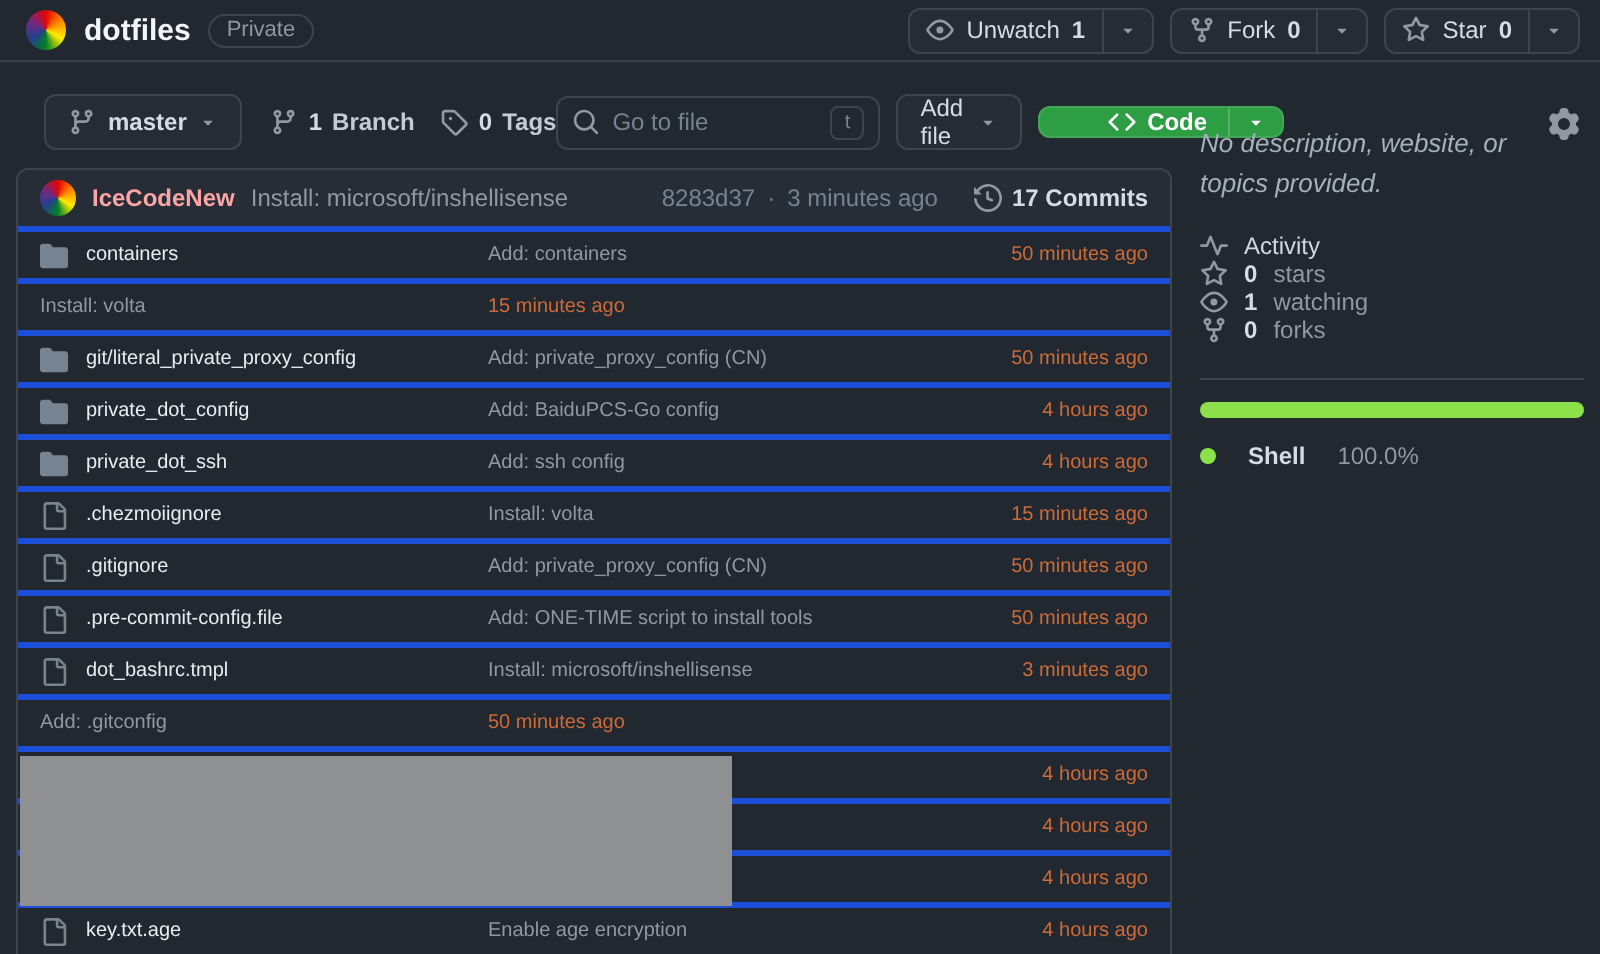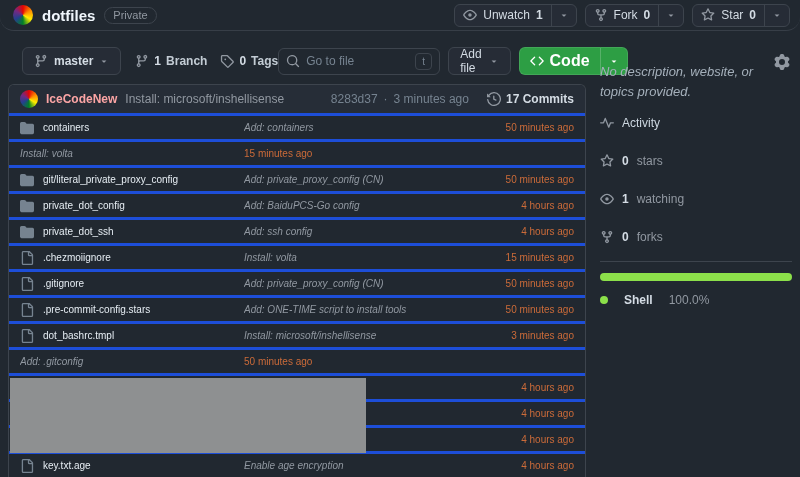--- a/index.html
+++ b/index.html
@@ -7,21 +7,21 @@
   body {
     background: #212830;
     color: #e6edf3;
     font-family: "Liberation Sans", "DejaVu Sans", sans-serif;
     font-size: 13px;
     position: relative;
   }
   svg { display: block; }
 
   
-  .repo-header { display: flex; align-items: center; height: 31px; padding: 0 10px 0 13px; border-bottom: 1px solid #373e47; border-radius: 14px; }
+  .repo-header { display: flex; align-items: center; height: 31px; padding: 0 10px 0 13px; border-bottom: 1px solid #373e47; }
   .avatar { width: 20px; height: 20px; border-radius: 50%; flex: none;
     background: conic-gradient(#e40303,#ff8c00,#ffed00,#008026,#24408e,#732982,#e40303); }
   .repo-title { font-size: 15px; font-weight: bold; margin-left: 9px; color: #f0f6fc; }
   .visibility-badge { margin-left: 9px; border: 1px solid #3d444d; border-radius: 999px;
     color: #9198a1; font-size: 11px; padding: 1px 8px 2px; }
   .hdr-spacer { flex: 1; }
   .hdr-actions { display: flex; gap: 8px; }
   .hdr-btn { display: flex; align-items: center; height: 23px; background: #262c36;
     border: 1px solid #3d444d; border-radius: 6px; font-size: 12px; color: #d4dce4; cursor: pointer; }
   .hdr-btn-main { display: flex; align-items: center; gap: 6px; padding: 0 8px; height: 100%; }
@@ -48,52 +48,52 @@
   .search-box { width: 162px; height: 27px; border: 1px solid #3d444d; border-radius: 6px;
     display: flex; align-items: center; gap: 6px; padding: 0 7px; color: #768390; }
   .search-box input { flex: 1; min-width: 0; background: transparent; border: 0; outline: none;
     color: #adbac7; font-size: 12px; font-family: inherit; }
   .search-box input::placeholder { color: #768390; }
   .key-hint { border: 1px solid #3d444d; border-radius: 4px; min-width: 17px; height: 17px;
     line-height: 15px; text-align: center; font-size: 10px; color: #768390; }
   .add-file-btn { display: flex; align-items: center; gap: 7px; height: 28px; padding: 0 11px;
     margin-left: 8px; background: #262c36; border: 1px solid #3d444d; border-radius: 6px;
     font-size: 12px; color: #d4dce4; cursor: pointer; }
-  .code-btn { display: flex; align-items: center; height: 28px; margin-left: 8px;
+  .code-btn { display: flex; align-items: center; height: 16px; margin-left: 8px;
     background: #2d9e44; border: 1px solid rgba(255,255,255,0.1); border-radius: 6px;
-    font-size: 16px; font-weight: bold; color: #ffffff; cursor: pointer; }
+    font-size: 12px; font-weight: bold; color: #ffffff; cursor: pointer; padding-left: 24px; }
   .code-btn-main { display: flex; align-items: center; gap: 6px; padding: 0 10px; height: 100%; }
   .code-btn-caret { display: flex; align-items: center; padding: 0 8px; height: 100%; border-left: 1px solid rgba(255,255,255,0.2); }
 
   
   .files-box { margin-top: 9px; border: 1px solid #3d444d; border-bottom: 0; border-radius: 6px 6px 0 0; overflow: hidden; }
   .commit-bar { display: flex; align-items: center; height: 28px; padding: 0 11px; gap: 8px;
     background: #262d37; font-size: 12px; }
   .commit-bar .avatar { width: 18px; height: 18px; }
   .commit-author { font-weight: bold; color: #fca5a5; cursor: pointer; }
   .commit-msg { color: #9198a1; cursor: pointer; }
   .commit-right { margin-left: auto; display: flex; align-items: center; gap: 6px; color: #768390; }
   .commit-hash { cursor: pointer; }
   .commits-link { display: flex; align-items: center; gap: 5px; margin-left: 12px;
     color: #d4dce4; font-weight: bold; cursor: pointer; }
   .row { display: grid; grid-template-columns: 224px 1fr auto; align-items: center;
     height: 26px; padding: 0 11px; border-top: 3px solid #1d4ed8; font-size: 10px; cursor: pointer; }
   .row-namecell { display: flex; align-items: center; gap: 9px; overflow: hidden; }
   .row-name { color: #e6edf3; white-space: nowrap; overflow: hidden; text-overflow: ellipsis; }
-  .row-msg { color: #9198a1; white-space: nowrap; overflow: hidden; text-overflow: ellipsis; padding-right: 24px; font-style: italic; }
+  .row-msg { color: #9198a1; white-space: nowrap; overflow: hidden; text-overflow: ellipsis; padding-right: 24px; }
   .row-time { color: #cc6b39; white-space: nowrap; }
 
   .redaction { position: absolute; left: 10px; top: 378px; width: 356px; height: 75px;
     background: #8e9091; z-index: 5; }
 
   
   .gear-btn { position: absolute; top: 7px; right: 2px; color: #9198a1; cursor: pointer; }
   .about-desc { margin-top: 15px; padding-right: 34px; font-size: 13px; font-style: italic;
     color: #a5b0bb; line-height: 1.5; }
-  .stats-list { margin-top: 15px; display: flex; flex-direction: column; gap: 24px; }
+  .stats-list { margin-top: 15px; display: flex; flex-direction: column; gap: 0; }
   .stat { display: flex; align-items: center; gap: 8px; color: #9198a1; cursor: pointer; }
   .stat .cnt { font-weight: bold; color: #d4dce4; }
   .stat .cnt:empty { display: none; }
   .stats-list .stat:first-child .lbl { color: #cdd7e0; }
   .sb-divider { border: 0; border-top: 1px solid #3d444d; margin: 17px 0 0; }
   .lang-bar { margin-top: 11px; height: 8px; border-radius: 4px; background: #8ce04a; }
   .lang-list { margin-top: 12px; }
   .lang-item { display: flex; align-items: center; gap: 16px; cursor: pointer; }
   .lang-dot { width: 8px; height: 8px; border-radius: 50%; background: #8ce04a; flex: none; }
   .lang-name { font-weight: bold; color: #d4dce4; }
@@ -327,21 +327,21 @@
             <span class="row-msg">Add: private_proxy_config (CN)</span>
             <span class="row-time">50 minutes ago</span>
           </div>
           <div class="row">
             <span class="row-namecell">
               <span class="icn">
                 <svg width="14" height="14" viewBox="0 0 16 16" fill="#768390">
                   <path d="M2 1.75C2 .784 2.784 0 3.75 0h6.586c.464 0 .909.184 1.237.513l2.914 2.914c.329.328.513.773.513 1.237v9.586A1.75 1.75 0 0 1 13.25 16h-9.5A1.75 1.75 0 0 1 2 14.25Zm1.75-.25a.25.25 0 0 0-.25.25v12.5c0 .138.112.25.25.25h9.5a.25.25 0 0 0 .25-.25V6h-2.75A1.75 1.75 0 0 1 9 4.25V1.5Zm6.75.062V4.25c0 .138.112.25.25.25h2.688l-.011-.013-2.914-2.914-.013-.011Z"></path>
                 </svg>
               </span>
-              <span class="row-name">.pre-commit-config.stars</span>
+              <span class="row-name">.pre-commit-config.file</span>
             </span>
             <span class="row-msg">Add: ONE-TIME script to install tools</span>
             <span class="row-time">50 minutes ago</span>
           </div>
           <div class="row">
             <span class="row-namecell">
               <span class="icn">
                 <svg width="14" height="14" viewBox="0 0 16 16" fill="#768390">
                   <path d="M2 1.75C2 .784 2.784 0 3.75 0h6.586c.464 0 .909.184 1.237.513l2.914 2.914c.329.328.513.773.513 1.237v9.586A1.75 1.75 0 0 1 13.25 16h-9.5A1.75 1.75 0 0 1 2 14.25Zm1.75-.25a.25.25 0 0 0-.25.25v12.5c0 .138.112.25.25.25h9.5a.25.25 0 0 0 .25-.25V6h-2.75A1.75 1.75 0 0 1 9 4.25V1.5Zm6.75.062V4.25c0 .138.112.25.25.25h2.688l-.011-.013-2.914-2.914-.013-.011Z"></path>
                 </svg>

